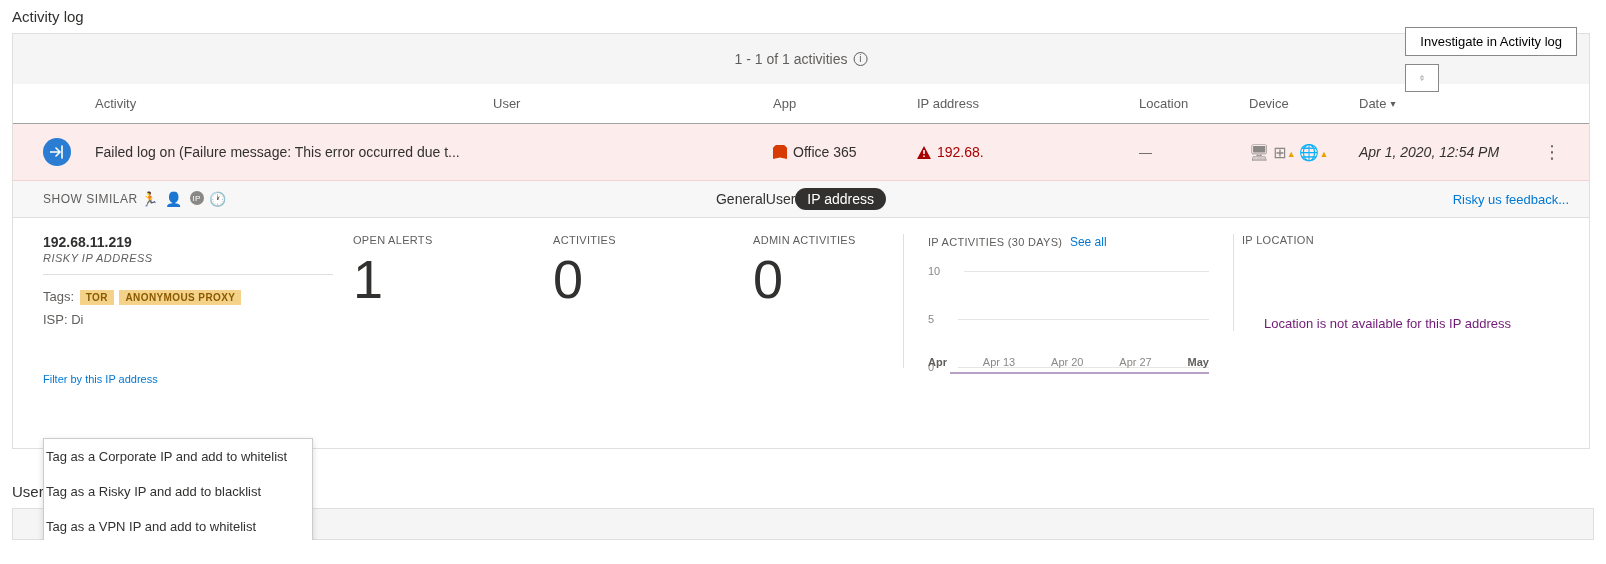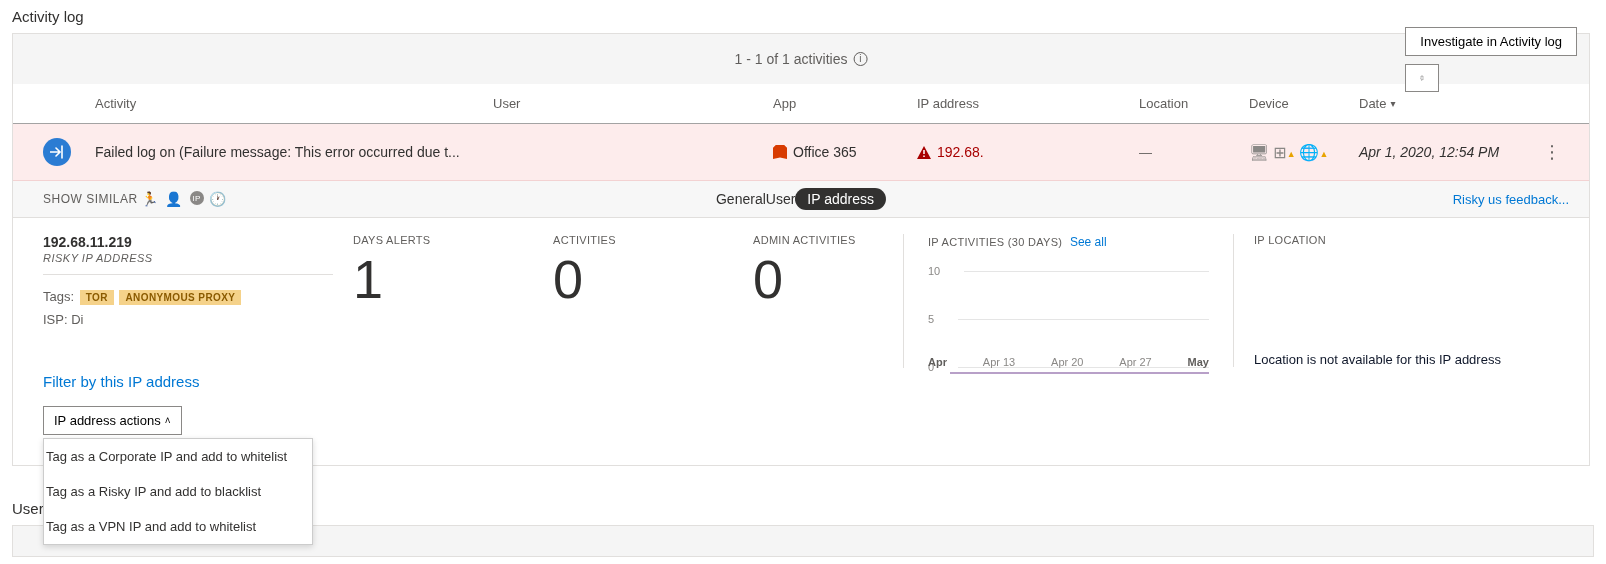--- a/index.html
+++ b/index.html
@@ -47,40 +47,40 @@
   .details { padding: 16px 30px 30px 30px; position:relative; min-height:230px; }
   .grid { display:flex; align-items:flex-start; gap:0; }
   .cell { padding-right:20px; }
   .ip-block { width:310px; }
   .ip-title { font-size:14px; font-weight:600; }
   .ip-sub { font-size:11px; color:#605e5c; margin-top:2px; letter-spacing:0.5px;font-style:italic; }
   .ip-sep { border:none; border-top:1px solid #e1dfdd; margin:10px 0 14px 0; }
   .tagrow { font-size:13px; color:#605e5c; }
   .tag { background:#f5d28a; color:#8a5a00; font-size:10px; font-weight:600; padding:2px 6px; margin-left:2px; letter-spacing:0.4px; }
   .isp { margin-top:8px; font-size:13px; color:#605e5c; }
-  .filter-link { display:block; margin-top:46px; color:#0078d4; font-size:15px; }
+  .filter-link { display:block; margin-top:46px; color:#0078d4; font-size:11px; }
   .actions-btn { margin-top:16px; display:inline-flex; align-items:center; gap:4px; border:1px solid #8a8886; padding:6px 10px; font-size:13px; background:#fff; cursor:pointer; }
   .actions-menu { position:absolute; left:30px; top:220px; width:270px; background:#fff; border:1px solid #ccc; box-shadow:0 2px 6px rgba(0,0,0,0.15); z-index:10; }
   .menu-item { padding:10px 2px; font-size:13px; cursor:pointer; }
 
   .stat-label { font-size:11px; color:#605e5c; letter-spacing:0.3px; }
   .stat-num { font-size:54px; font-weight:300; line-height:1.1; margin-top:4px; }
   .stat-cell { width:200px; }
 
   .chart-cell { width:330px; border-left:1px solid #e1dfdd; padding:0 24px; }
   .see-all { color:#0078d4; font-size:12px; margin-left:4px; }
   .chart-area { margin-top:16px; }
   .y-tick { font-size:11px; color:#8a8886; display:flex; align-items:center; gap:24px; margin-bottom:36px; }
   .y-tick .line { flex:1; height:1px; background:#e5e5e5; }
   .x-axis { display:flex; justify-content:space-between; font-size:11px; color:#8a8886; margin-top:-24px; }
   .x-axis .end { font-weight:600; color:#605e5c; }
   .baseline { height:2px; background:#b8a0c8; margin: -1px 0 6px 22px; }
 
-  .loc-cell { width:300px; border-left:1px solid #e1dfdd; padding-left:20px; }
-  .loc-msg { margin-top:106px; color:#0f172a; font-size:13px; }
+  .loc-cell { width:300px; border-left:1px solid #e1dfdd; padding-left:8px; }
+  .loc-msg { margin-top:70px; text-align:center; color:#701a75; font-size:13px; }
 
   .user-title { font-size:15px; margin-top:30px; padding-left:12px; }
   .user-panel { border:1px solid #e1dfdd; margin:8px 12px 0 12px; background:#f5f5f5; height:32px; }
 
   .chev { font-size:10px; }
   .small-warn { font-size:9px; color:#e8a300; position:relative; top:-1px; }
 </style>
 </head>
 <body>
 
@@ -172,28 +172,24 @@
           <div class="ip-title">192.68.11.219</div>
           <div class="ip-sub">RISKY IP ADDRESS</div>
           <hr class="ip-sep">
           <div class="tagrow">
             <span>Tags:</span>
             <span class="tag">TOR</span>
             <span class="tag">ANONYMOUS PROXY</span>
           </div>
           <div class="isp">ISP: Di</div>
           <a class="filter-link">Filter by this IP address</a>
-          <button class="actions-btn">
-            <span>IP address actions</span>
-            <span class="chev">˄</span>
-          </button>
         </div>
 
         <div class="cell stat-cell">
-          <div class="stat-label">DAYS ALERTS</div>
+          <div class="stat-label">OPEN ALERTS</div>
           <div class="stat-num">1</div>
         </div>
         <div class="cell stat-cell">
           <div class="stat-label">ACTIVITIES</div>
           <div class="stat-num">0</div>
         </div>
         <div class="cell" style="width:150px;">
           <div class="stat-label">ADMIN ACTIVITIES</div>
           <div class="stat-num">0</div>
         </div>

